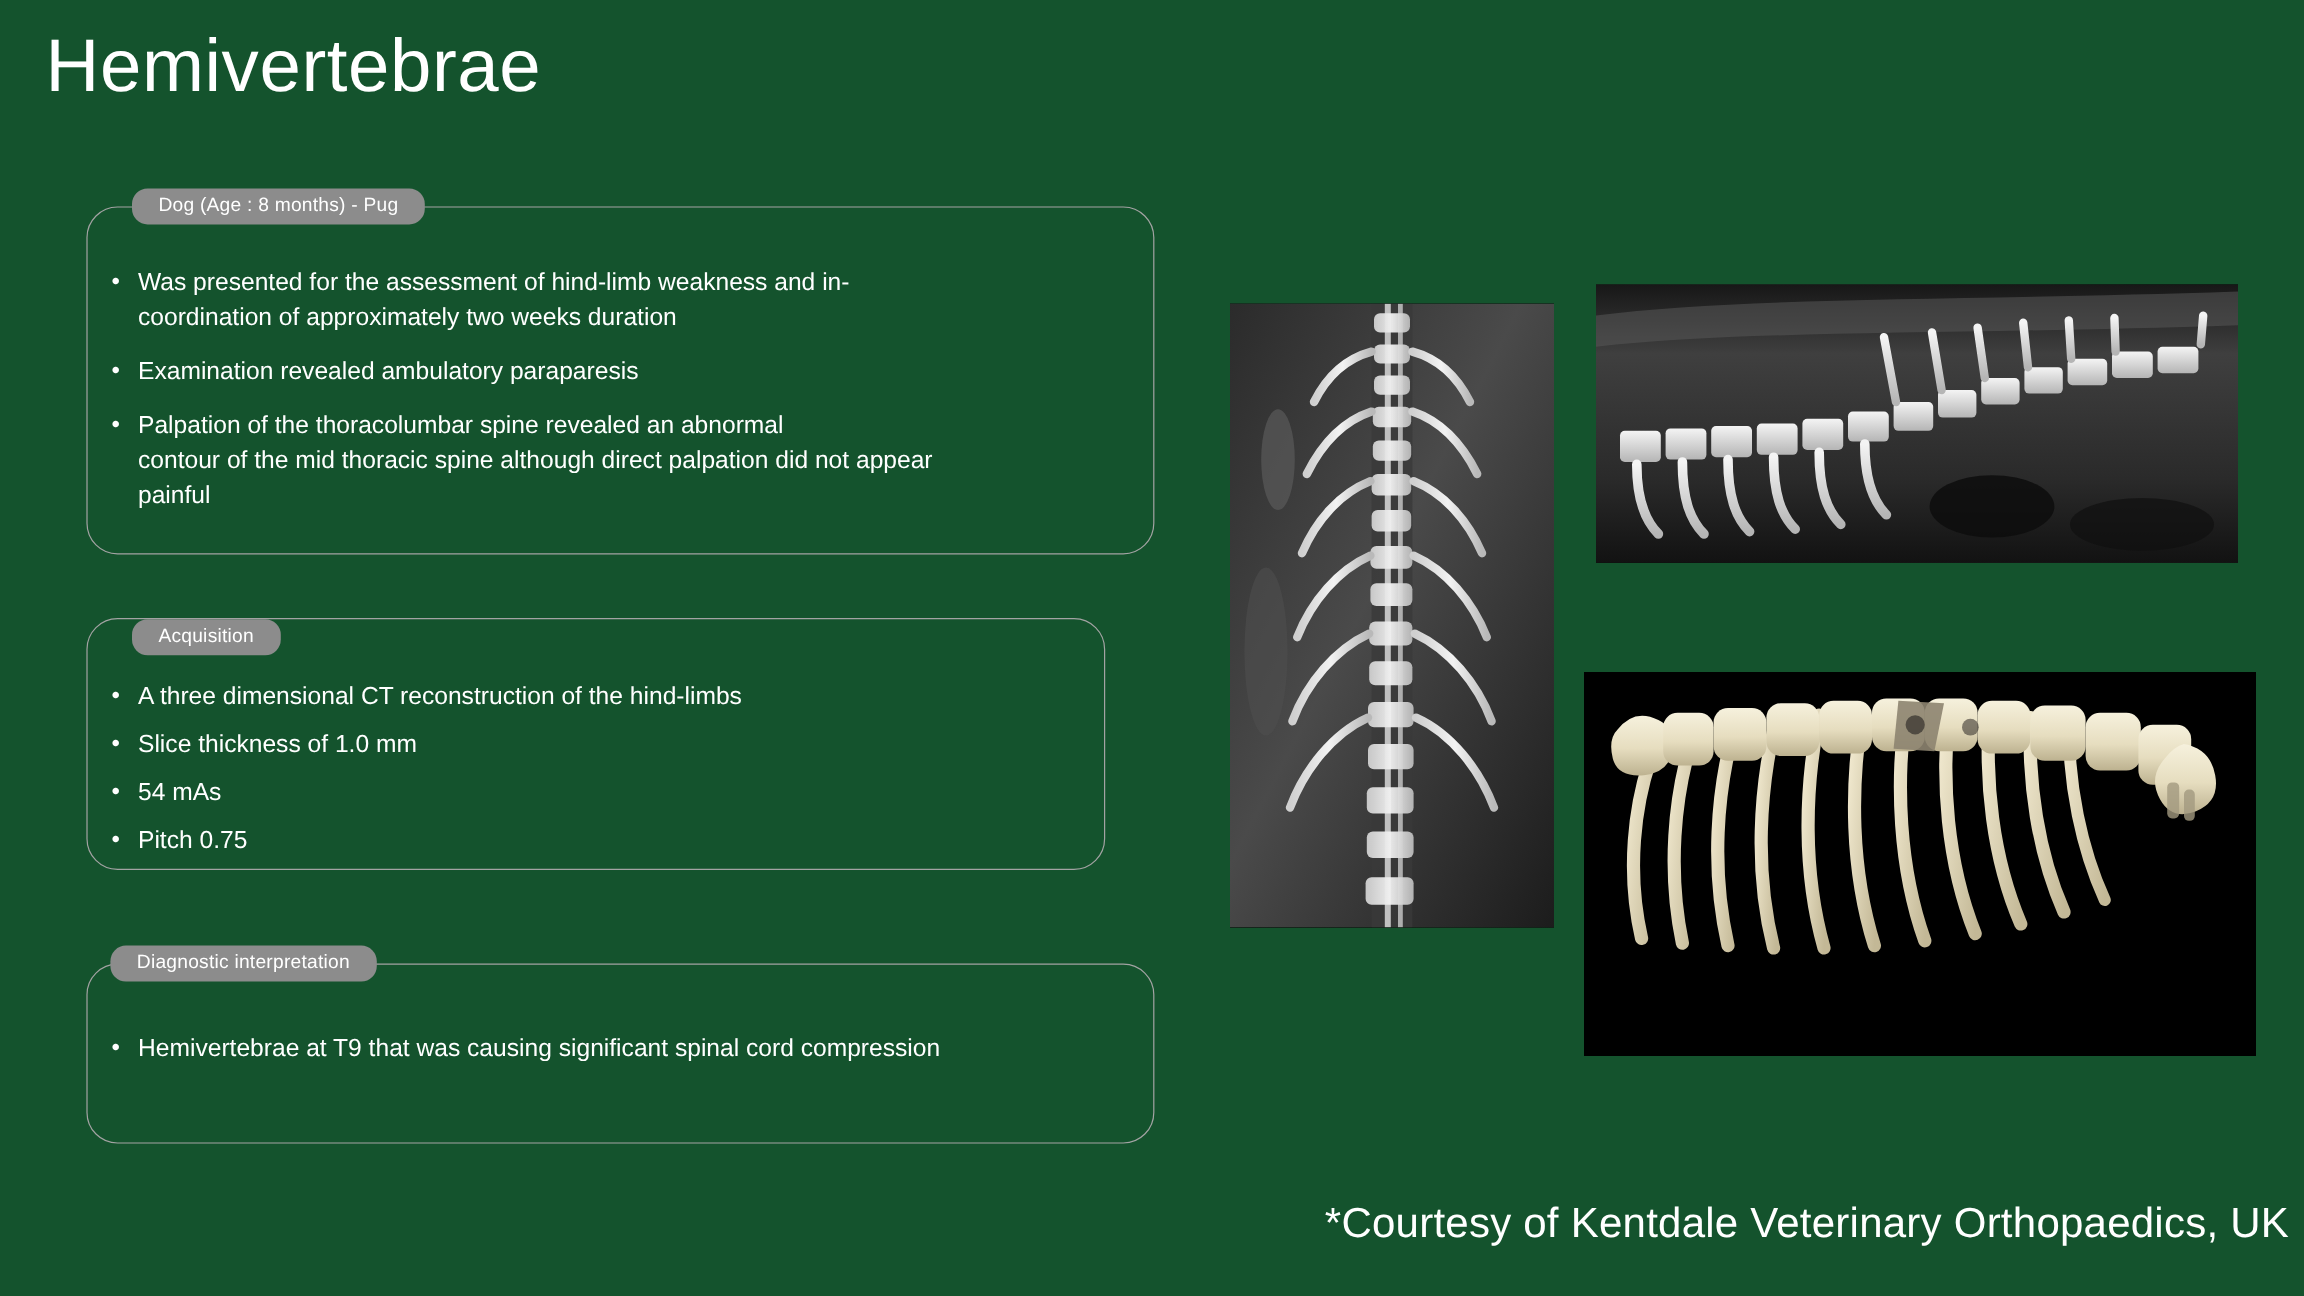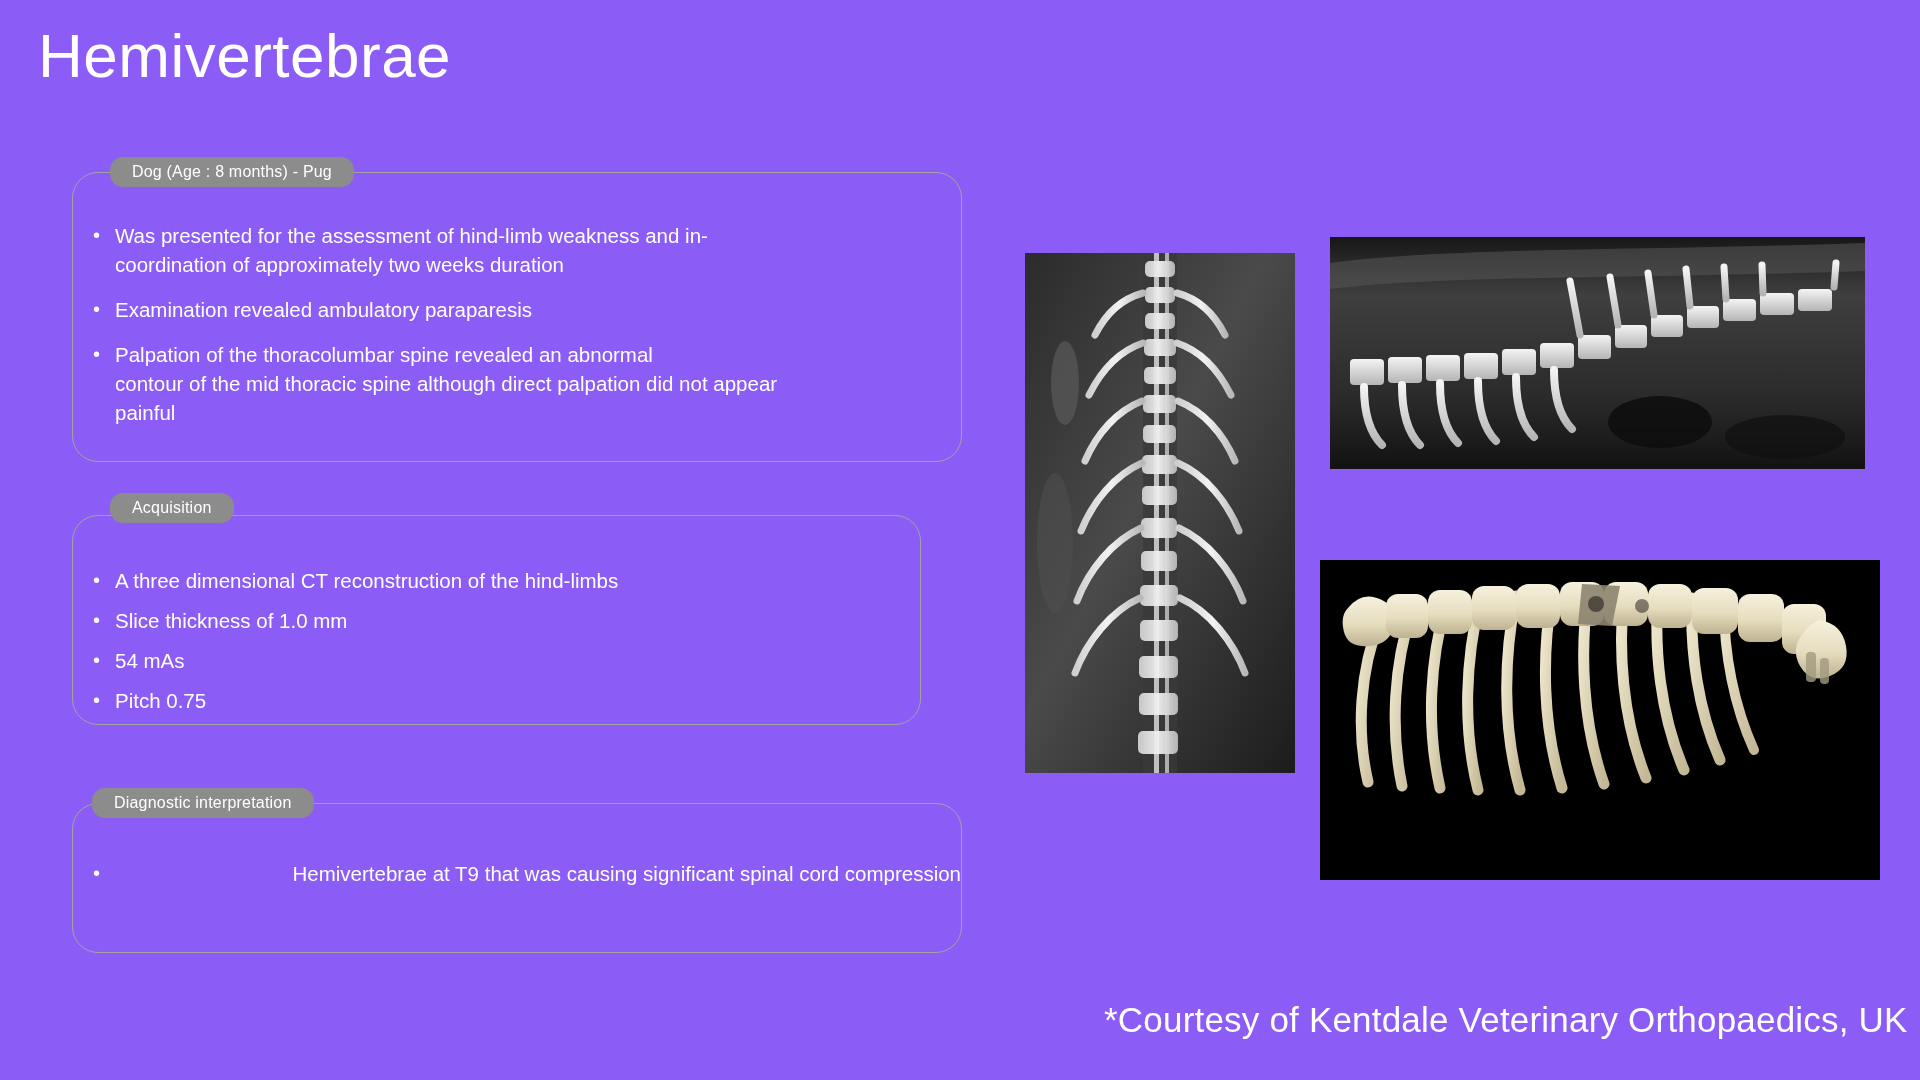--- a/index.html
+++ b/index.html
@@ -7,21 +7,21 @@
     width: 1920px;
     height: 1080px;
     background: #000000;
     overflow: hidden;
     font-family: "Liberation Sans", sans-serif;
   }
   #slide {
     position: relative;
     width: 1920px;
     height: 1080px;
-    background: #8b5cf6;
+    background: #14532d;
   }
 
   
   #slide-title {
     position: absolute;
     left: 38px;
     top: 22px;
     font-size: 62px;
     font-weight: 400;
     color: #ffffff;
@@ -80,26 +80,26 @@
     line-height: 29px;
   }
   ul.bullets.tight li { margin-bottom: 11px; }
 
   
   #panel-case      { left: 72px;  top: 172px; width: 890px; height: 290px; }
   #panel-case-hdr  { left: 110px; top: 157px; }
   #panel-case-body { top: 48px; }
 
   #panel-acq       { left: 72px;  top: 515px; width: 849px; height: 210px; }
-  #panel-acq-hdr   { left: 110px; top: 493px; }
+  #panel-acq-hdr   { left: 110px; top: 516px; }
   #panel-acq-body  { top: 50px; }
 
   #panel-dx        { left: 72px;  top: 803px; width: 890px; height: 150px; }
   #panel-dx-hdr    { left: 92px;  top: 788px; }
-  #panel-dx-body   { top: 55px; text-align: right; }
+  #panel-dx-body   { top: 55px; }
 
   
   #img-coronal {
     position: absolute;
     left: 1025px;
     top: 253px;
     width: 270px;
     height: 520px;
     background: #0d0d0d;
     overflow: hidden;

